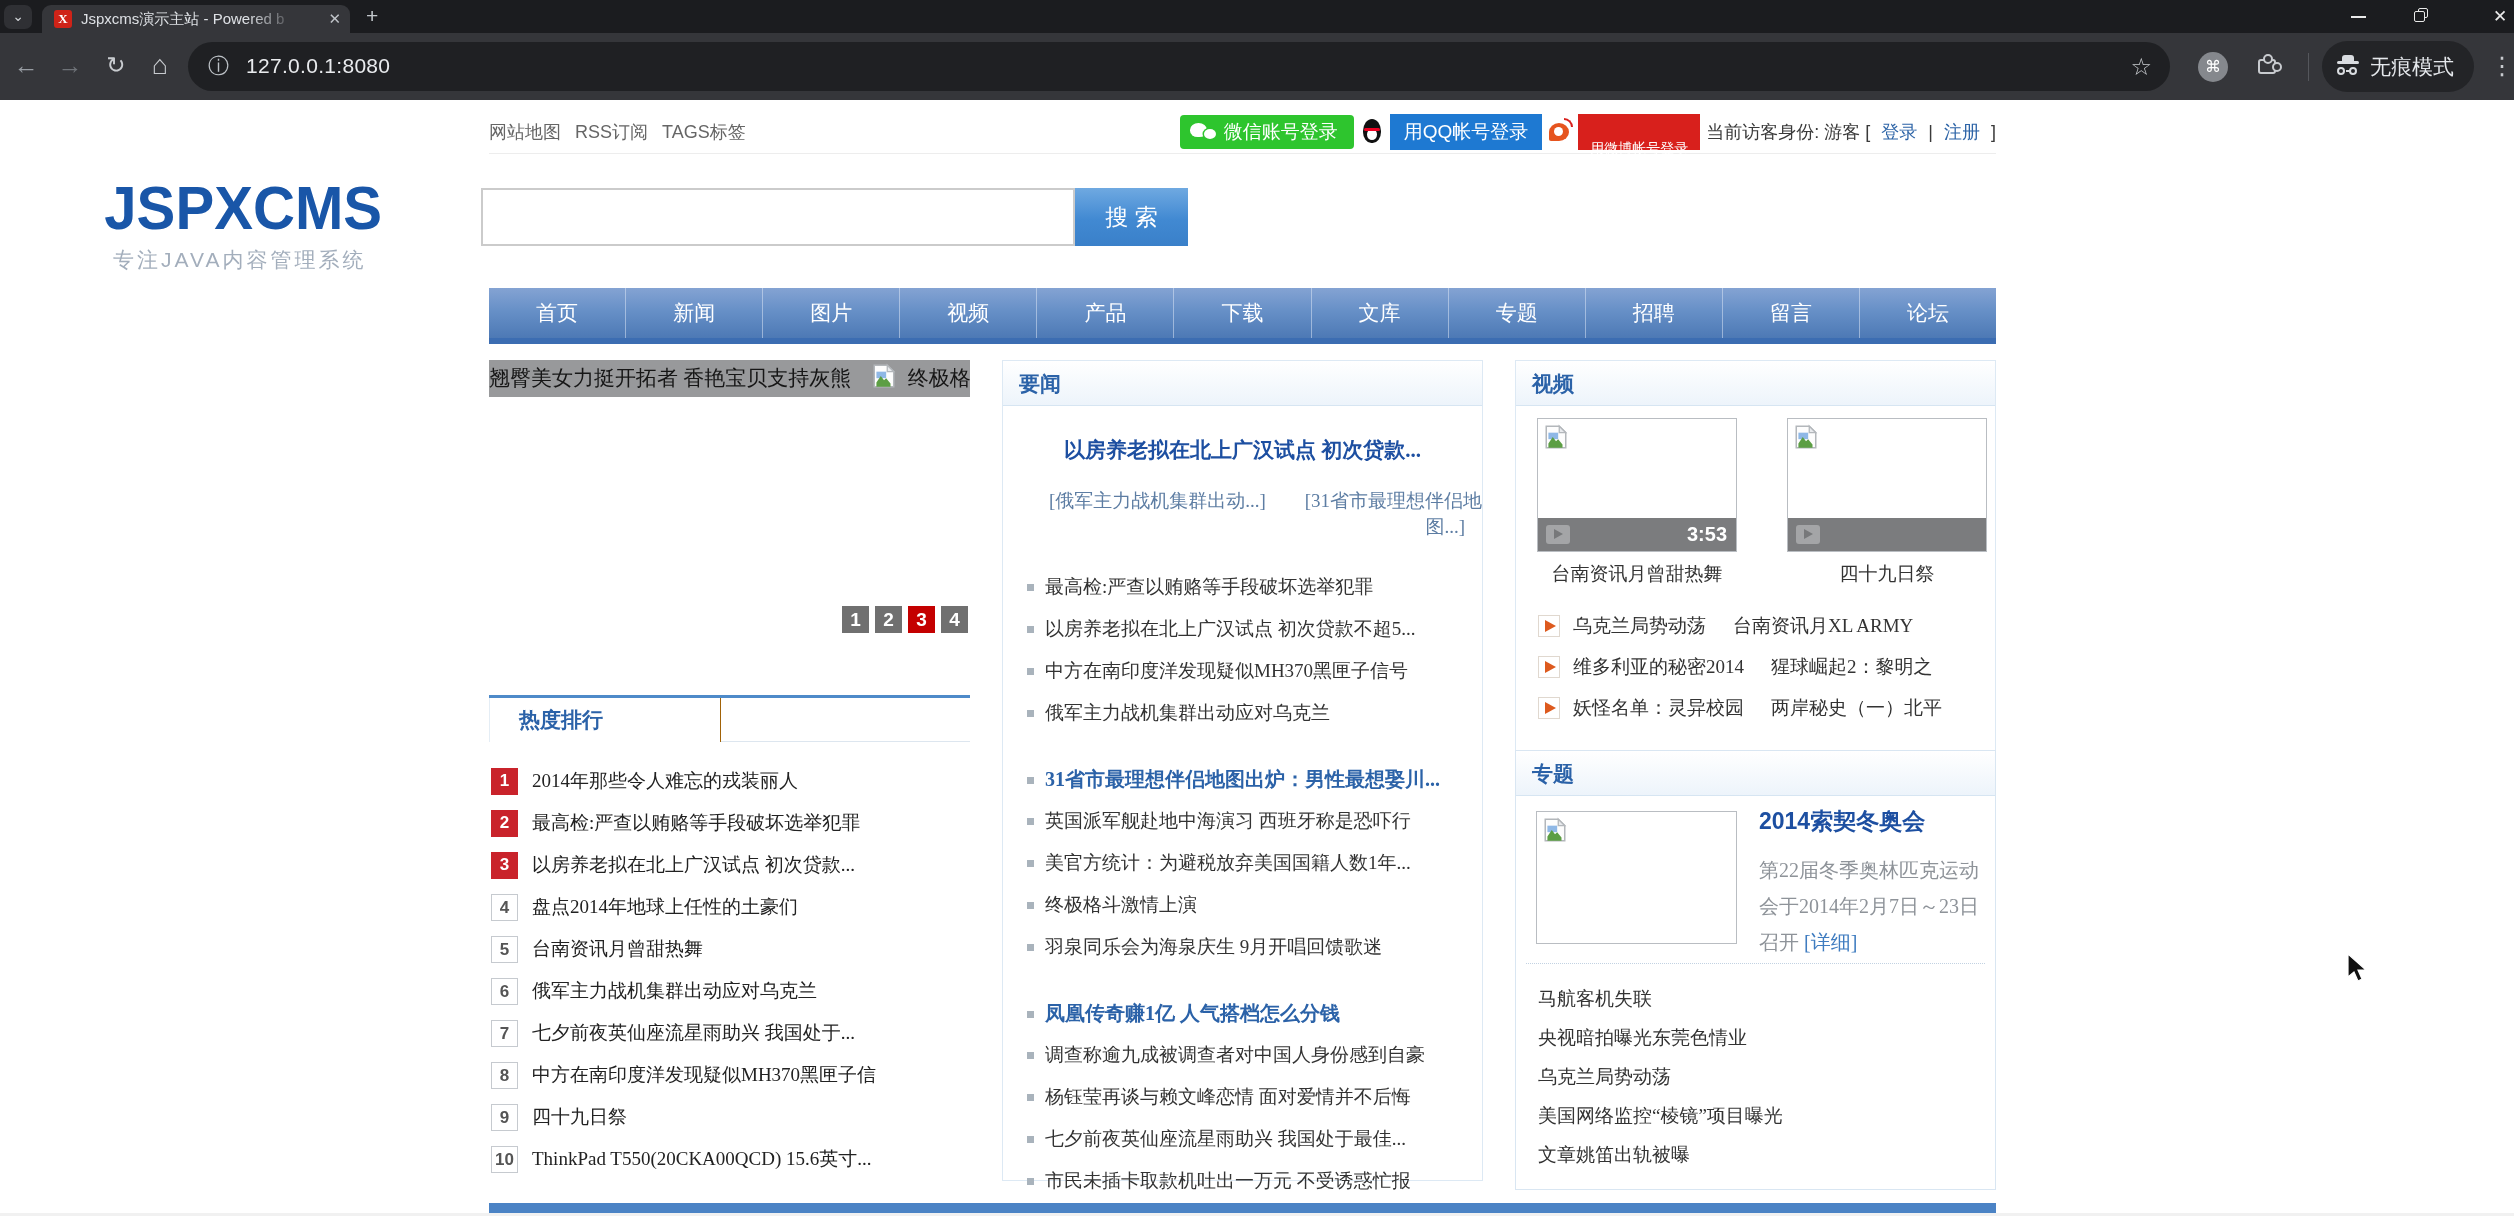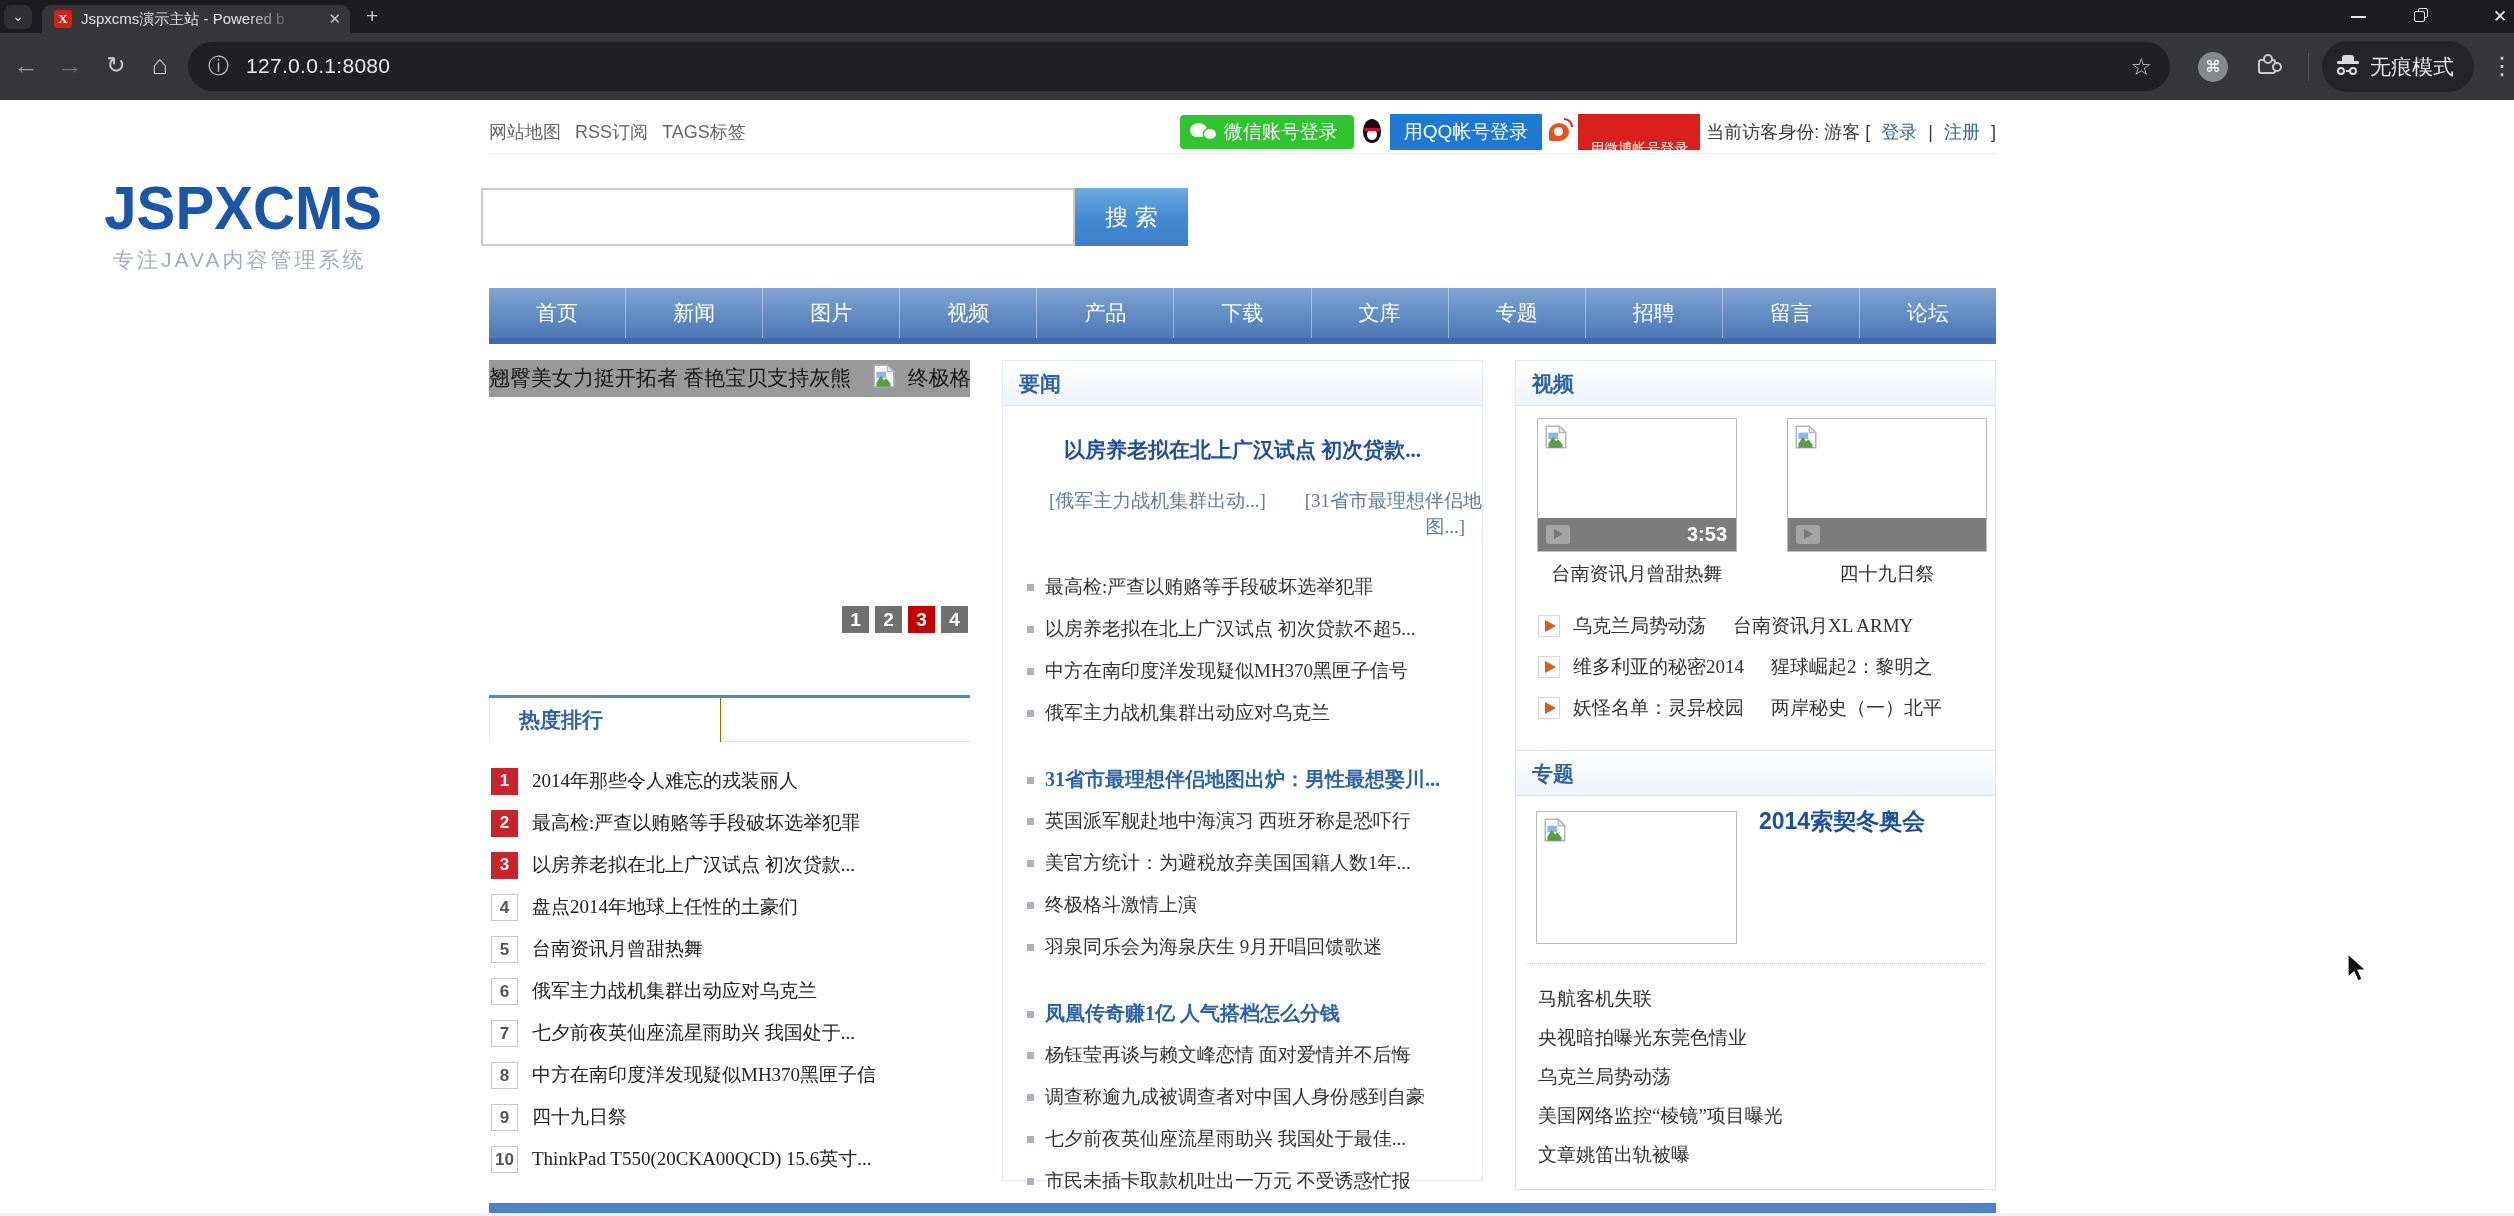--- a/index.html
+++ b/index.html
@@ -358,22 +358,22 @@
       <div class="nrow">最高检:严查以贿赂等手段破坏选举犯罪</div>
       <div class="nrow">以房养老拟在北上广汉试点 初次贷款不超5...</div>
       <div class="nrow">中方在南印度洋发现疑似MH370黑匣子信号</div>
       <div class="nrow">俄军主力战机集群出动应对乌克兰</div>
       <div class="nrow nhead">31省市最理想伴侣地图出炉：男性最想娶川...</div>
       <div class="nrow">英国派军舰赴地中海演习 西班牙称是恐吓行</div>
       <div class="nrow">美官方统计：为避税放弃美国国籍人数1年...</div>
       <div class="nrow">终极格斗激情上演</div>
       <div class="nrow">羽泉同乐会为海泉庆生 9月开唱回馈歌迷</div>
       <div class="nrow nhead">凤凰传奇赚1亿 人气搭档怎么分钱</div>
+      <div class="nrow">调查称逾九成被调查者对中国人身份感到自豪</div>
       <div class="nrow">杨钰莹再谈与赖文峰恋情 面对爱情并不后悔</div>
-      <div class="nrow">调查称逾九成被调查者对中国人身份感到自豪</div>
       <div class="nrow">七夕前夜英仙座流星雨助兴 我国处于最佳...</div>
       <div class="nrow">市民未插卡取款机吐出一万元 不受诱惑忙报</div>
     </div>
   </div>
 
   <div class="box video">
     <div class="sec-head">视频</div>
     <div class="thumb" style="left:21px;">
       <svg class="bicon" viewBox="0 0 24 24">
           <use href="#brokenimg"></use>
@@ -414,20 +414,23 @@
 
   <div class="box topic">
     <div class="sec-head">专题</div>
     <div class="t-img">
       <svg class="bicon" viewBox="0 0 24 24">
           <use href="#brokenimg"></use>
         </svg>
     </div>
     <div class="t-body">
       <div class="t-title">2014索契冬奥会</div>
+      <div class="t-desc">
+        <span>第22届冬季奥林匹克运动会于2014年2月7日～23日召开 </span><a>[详细]</a>
+      </div>
     </div>
     <div class="t-sep"></div>
     <div class="t-list">
       <div class="trow">马航客机失联</div>
       <div class="trow">央视暗拍曝光东莞色情业</div>
       <div class="trow">乌克兰局势动荡</div>
       <div class="trow">美国网络监控“棱镜”项目曝光</div>
       <div class="trow">文章姚笛出轨被曝</div>
     </div>
   </div>

